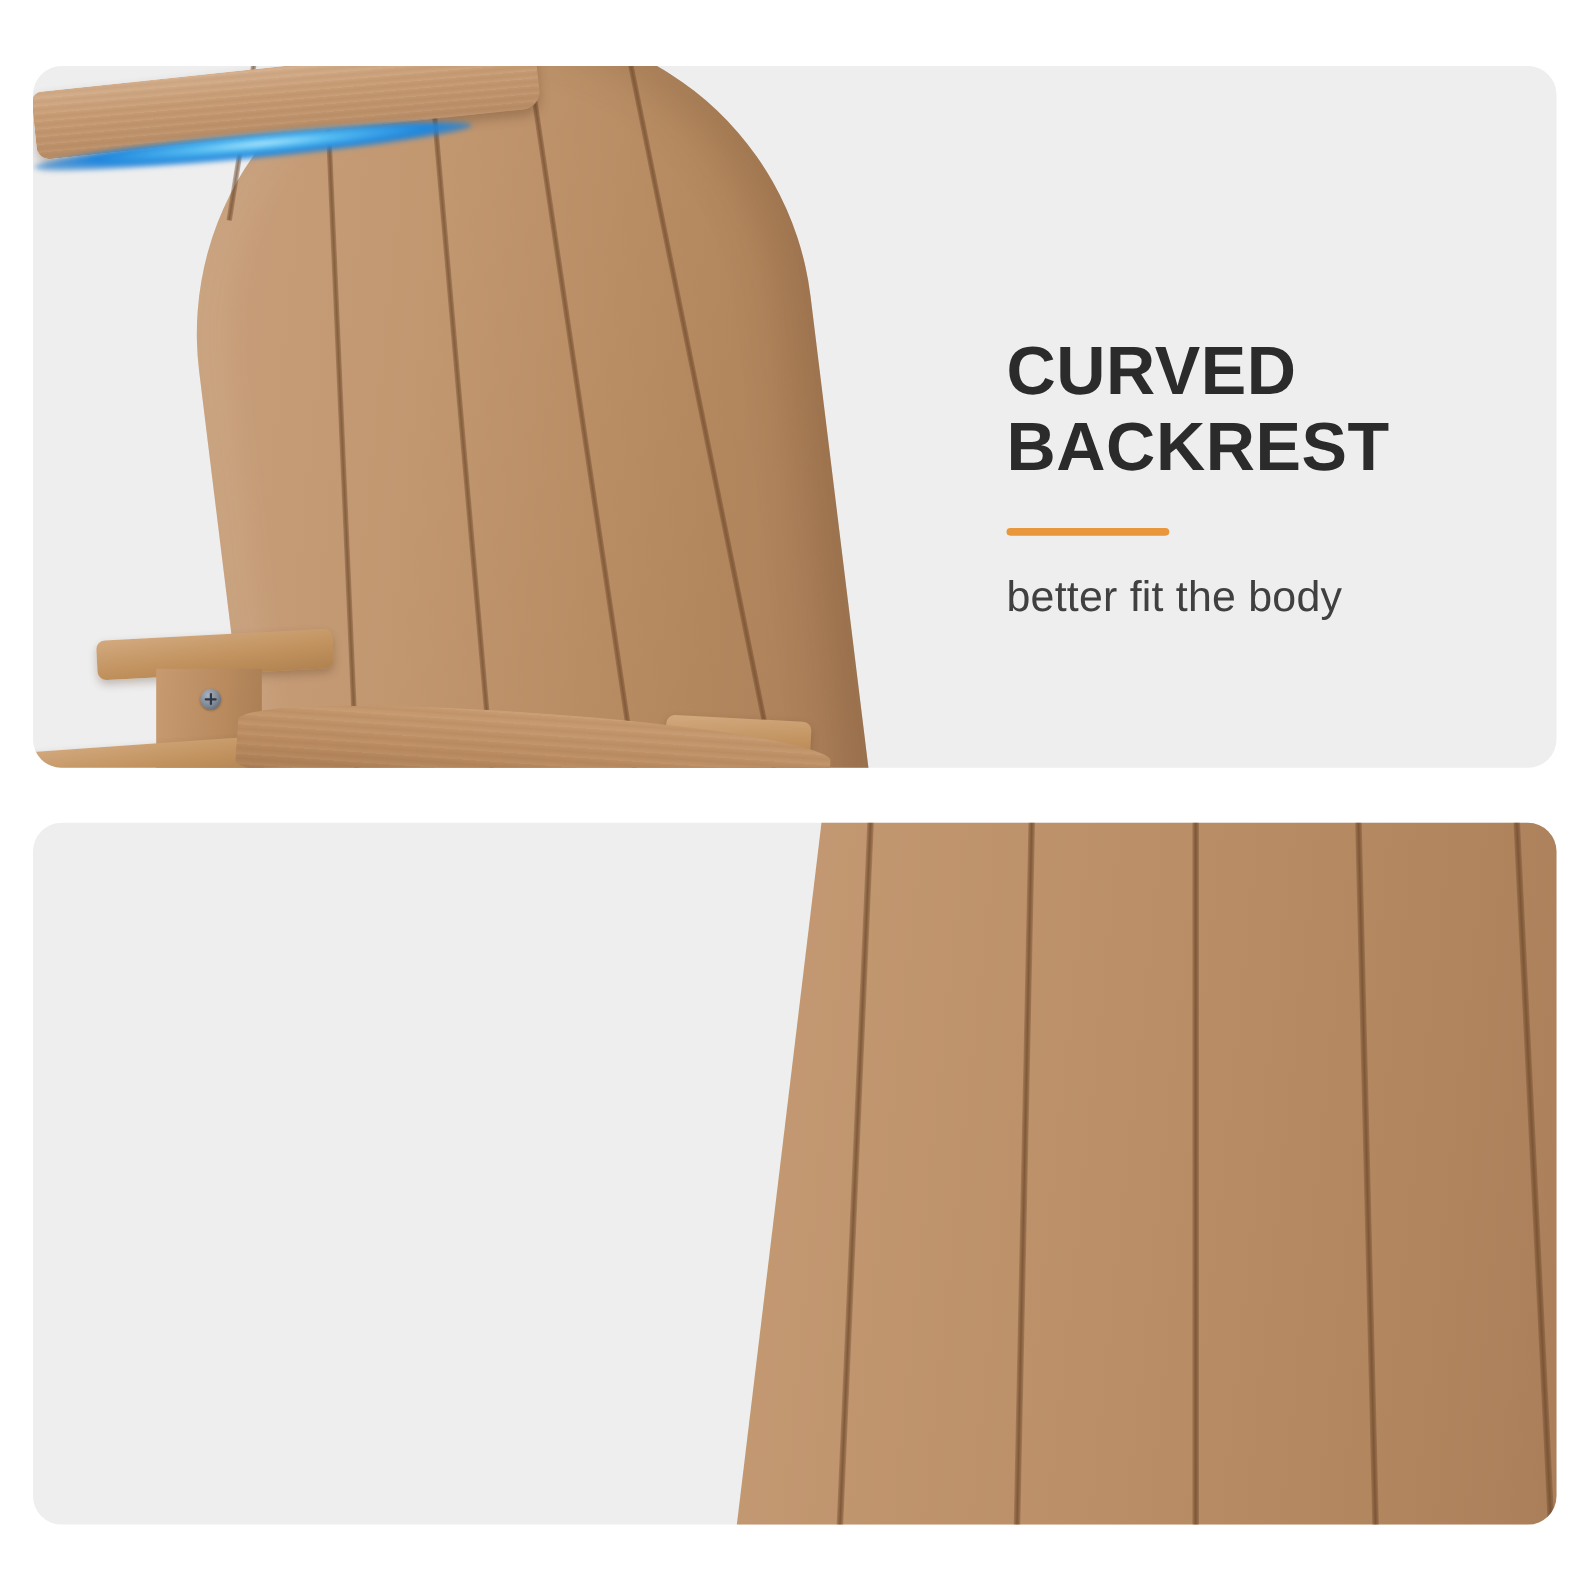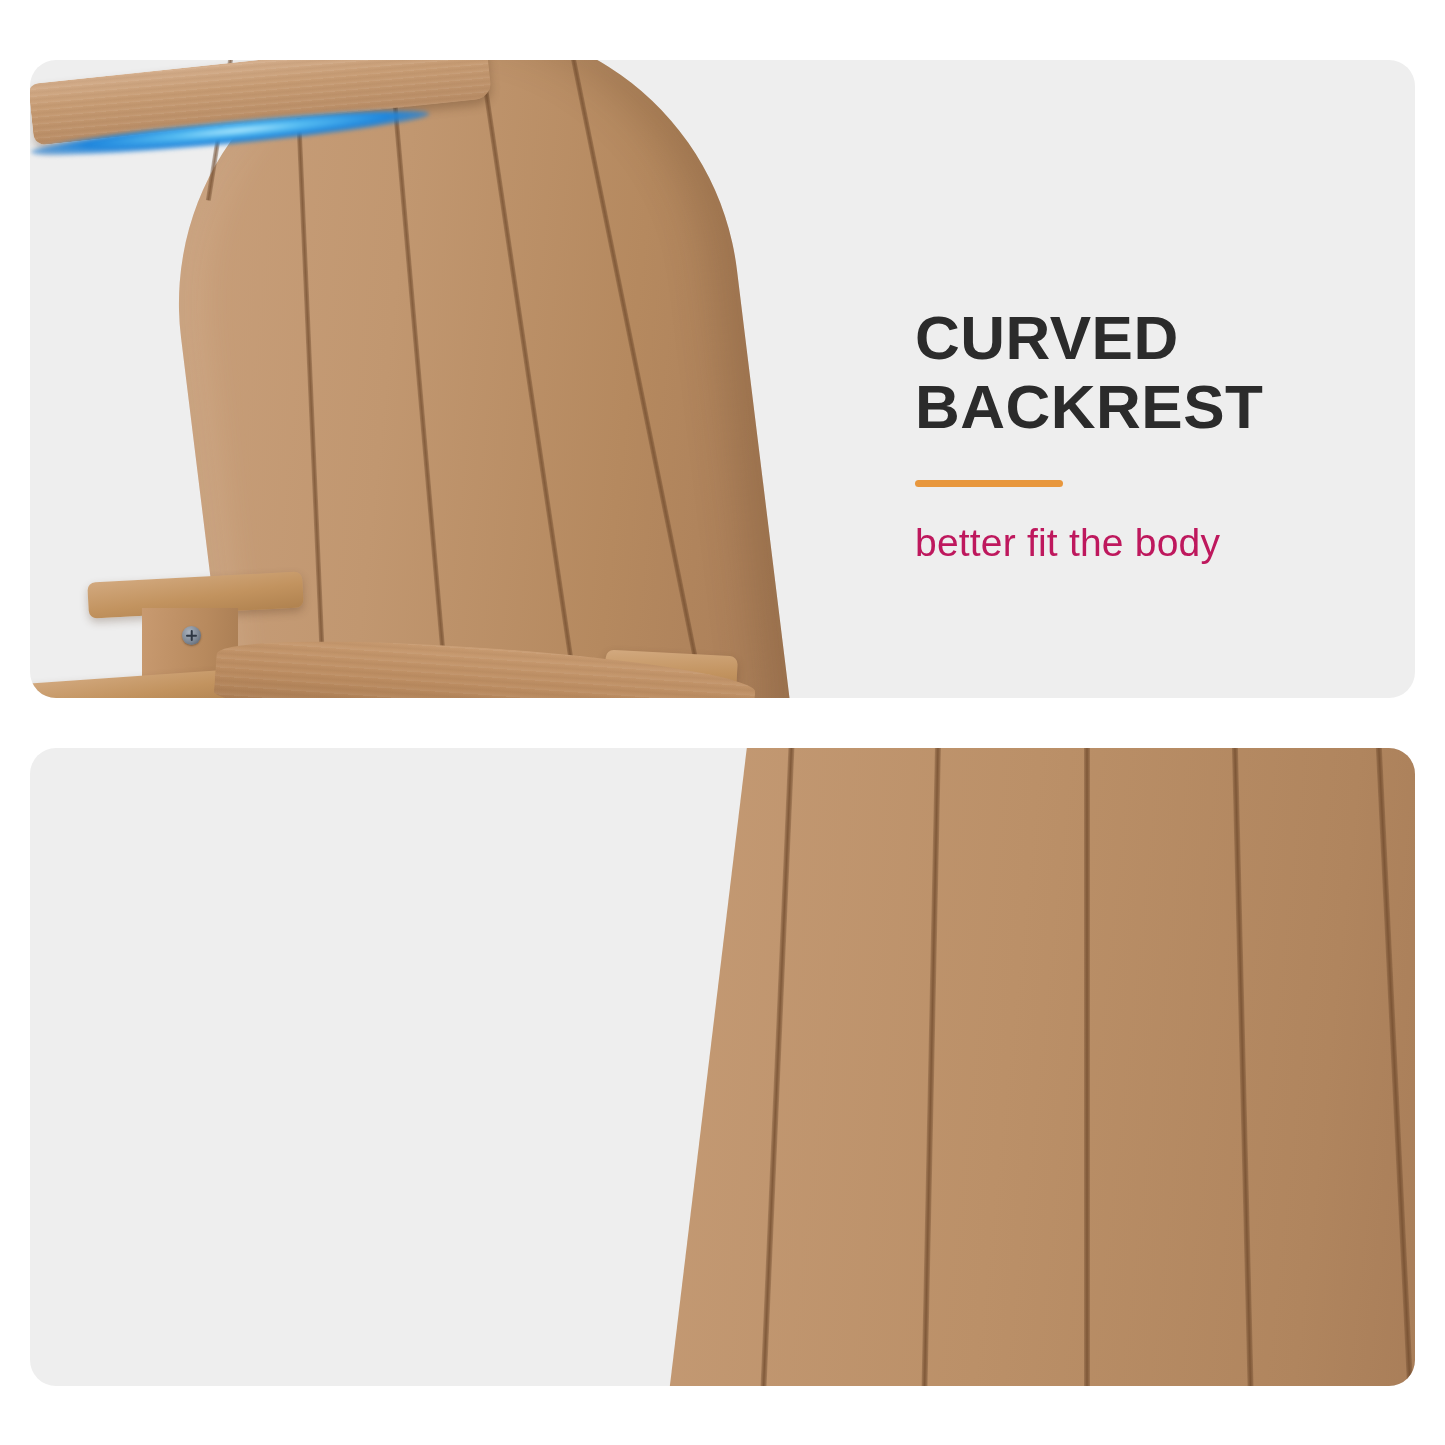--- a/index.html
+++ b/index.html
@@ -39,21 +39,21 @@
   .rule {
     width: 148px;
     height: 7px;
     border-radius: 4px;
     background: #e8973d;
     margin: 38px 0 34px 0;
   }
   .subline {
     font-size: 39px;
     font-weight: normal;
-    color: #be185d;
+    color: #404040;
     margin: 0;
     letter-spacing: 0.2px;
   }
   #copy-top    { left: 885px; top: 243px; }
 
   
   .wood {
     position: absolute;
     background:
       repeating-linear-gradient(92deg,

